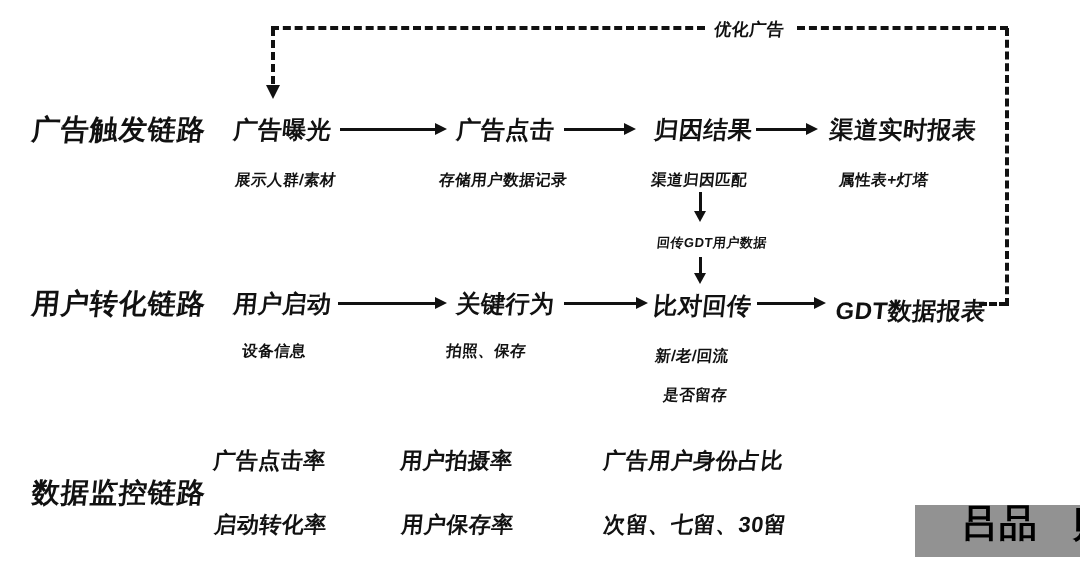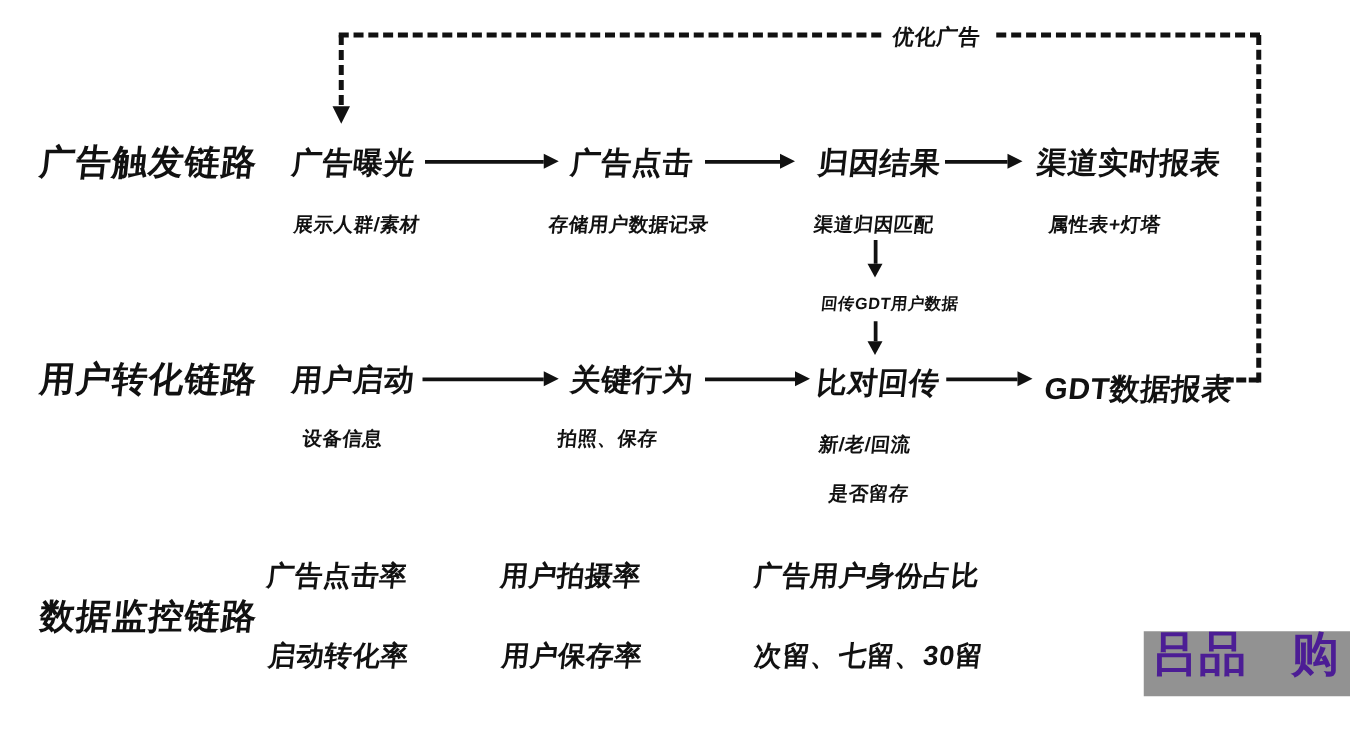--- a/index.html
+++ b/index.html
@@ -23,22 +23,22 @@
   .arrow-down{position:absolute;width:3px;background:#111;}
   .arrow-down::after{content:"";position:absolute;bottom:-11px;left:-5px;width:0;height:0;
     border-top:11px solid #111;border-left:6px solid transparent;border-right:6px solid transparent;}
   
   .dash-h{position:absolute;border-top:4px dashed #111;}
   .dash-v{position:absolute;border-left:4px dashed #111;}
   .tri-down{position:absolute;width:0;height:0;
     border-top:14px solid #111;border-left:7px solid transparent;border-right:7px solid transparent;}
   
   .wm{position:absolute;left:915px;top:505px;width:165px;height:52px;background:#929292;overflow:hidden;}
-  .wm span{position:absolute;top:-7px;font-weight:800;font-size:38px;color:#4c1d95;white-space:nowrap;
-    font-family:"Liberation Sans","DejaVu Sans",sans-serif;}
+  .wm span{position:absolute;top:-7px;font-weight:800;font-size:38px;color:#000000;white-space:nowrap;
+    font-family:"Liberation Sans","DejaVu Sans",sans-serif;margin-left:40px;}
 </style>
 </head>
 <body>
 
 <div class="canvas">
 
   <div class="dash-h" style="left:271px;top:26px;width:434px;"></div>
   <div class="t loop-label" style="left:713px;top:18px;">优化广告</div>
   <div class="dash-h" style="left:797px;top:26px;width:211px;"></div>
   <div class="dash-v" style="left:271px;top:28px;height:56px;"></div>

